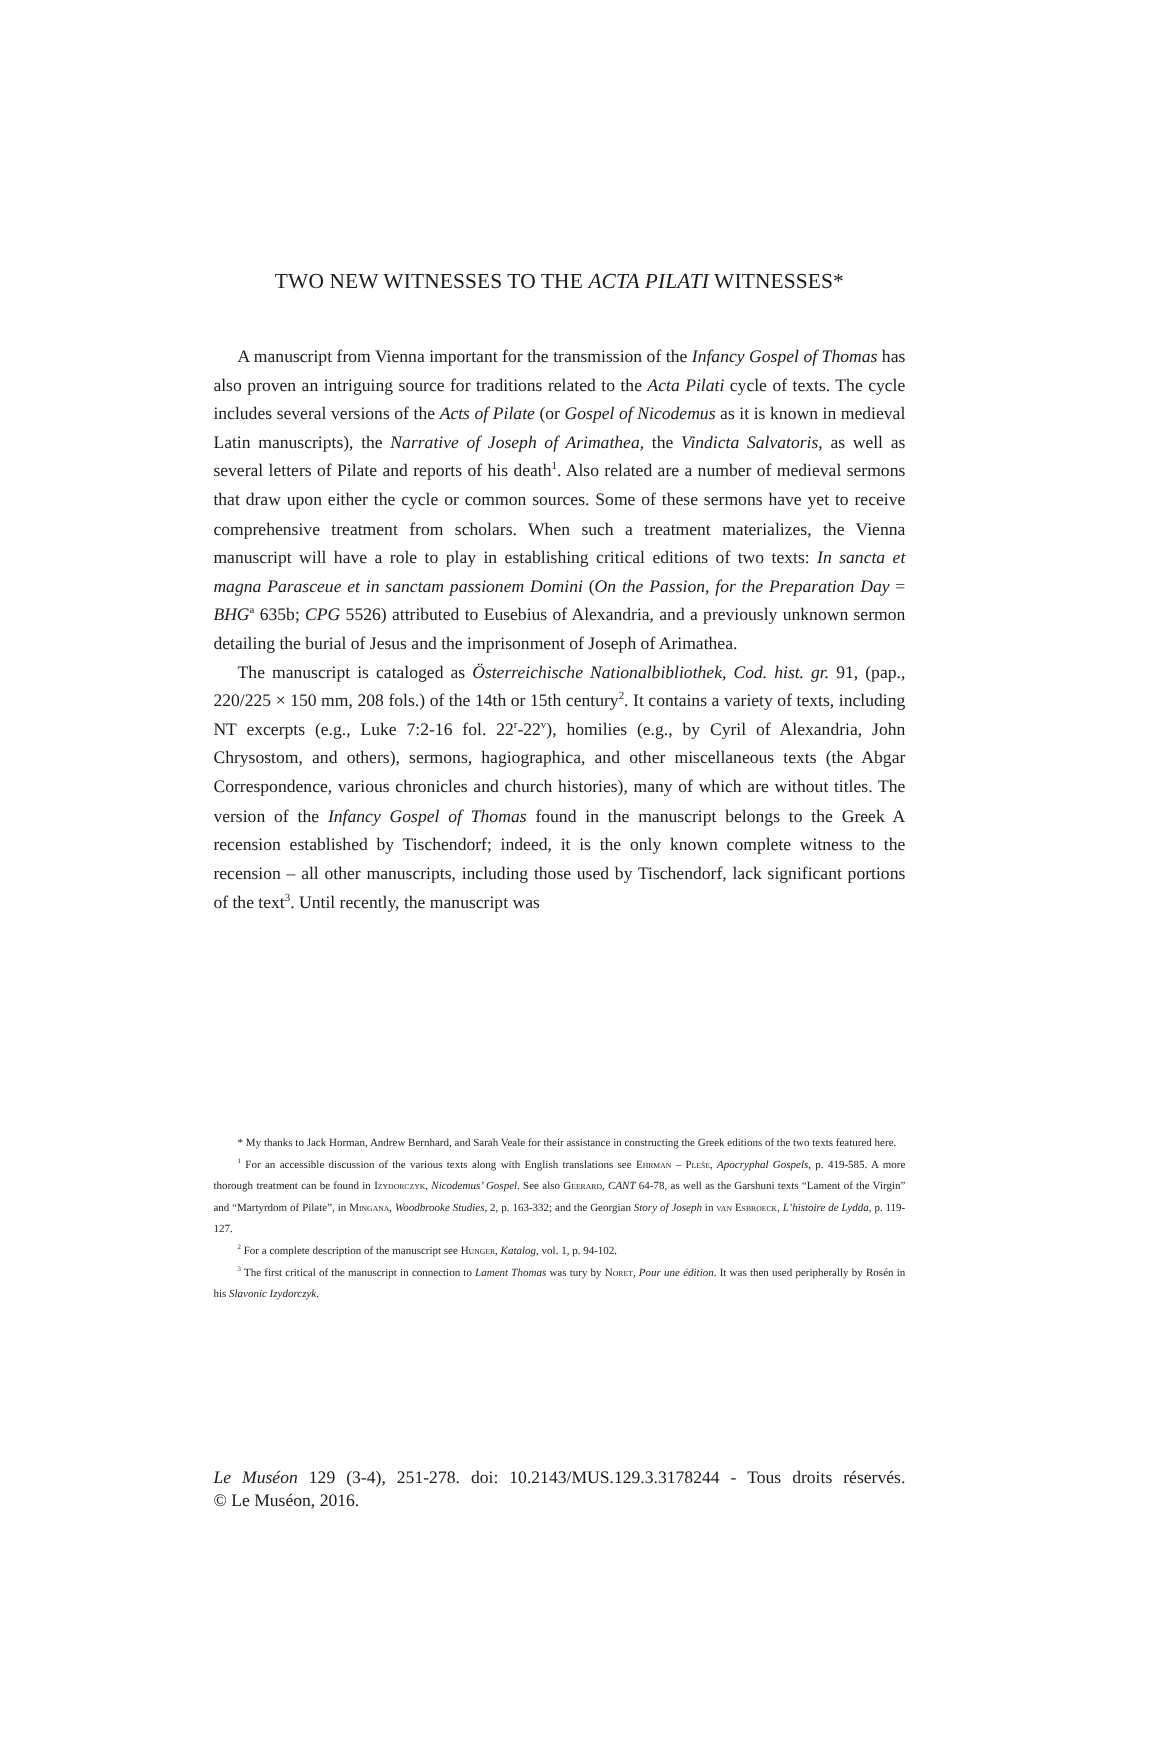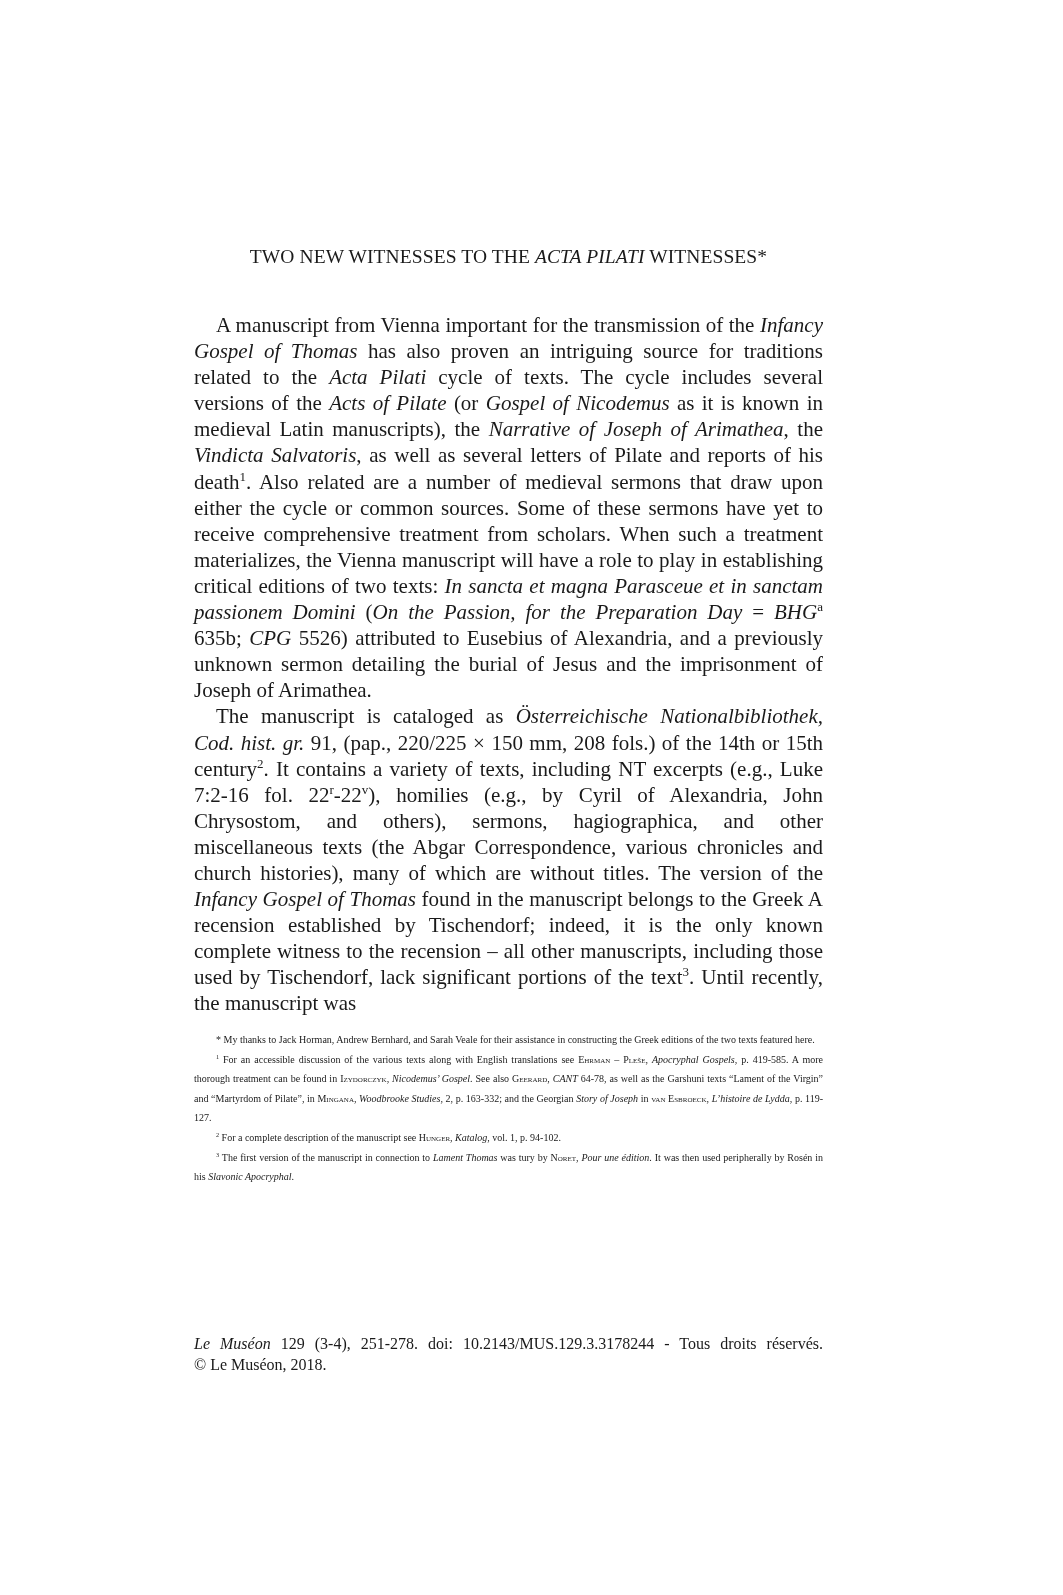--- a/index.html
+++ b/index.html
@@ -1,19 +1,19 @@
 <!DOCTYPE html>
 <html><head>
   <meta charset="utf-8">
   <style>
     html, body { margin: 0; padding: 0; background: #ffffff; }
     body { width: 1063px; height: 1595px; position: relative; overflow: hidden; color: #1a1a1a; font-family: "Liberation Serif", "DejaVu Serif", serif; }
     .page { position: absolute; left: 194px; top: 0; width: 629px; }
     .title { position: absolute; top: 246px; left: 0; width: 629px; text-align: center; font-size: 19.5px; letter-spacing: 0.1px; }
-    .body { position: absolute; top: 312px; left: 0; width: 629px; font-size: 21px; line-height: 26.1px; text-align: justify; hyphens: manual; }
+    .body { position: absolute; top: 312px; left: 0; width: 629px; font-size: 16px; line-height: 26.1px; text-align: justify; hyphens: manual; }
     .body p { margin: 0; text-indent: 22px; }
     .notes { position: absolute; top: 1030px; left: 0; width: 629px; font-size: 10px; line-height: 19.6px; text-align: justify; }
     .notes p { margin: 0; text-indent: 22px; }
     .footer { position: absolute; top: 1333px; left: 0; width: 629px; font-size: 16px; line-height: 21px; }
     .footer p { margin: 0; text-align: justify; text-align-last: justify; }
     .footer p.last { text-align-last: left; }
     i, .it { font-style: italic; }
     .sc { font-variant: small-caps; }
     sup { font-size: 62%; line-height: 0; vertical-align: super; }
   </style>
@@ -26,21 +26,21 @@
 
   <div class="body">
     <p><span>A manuscript from Vienna important for the transmission of the </span><i>Infancy Gospel of Thomas</i><span> has also proven an intriguing source for tradi­tions related to the </span><i>Acta Pilati</i><span> cycle of texts. The cycle includes several versions of the </span><i>Acts of Pilate</i><span> (or </span><i>Gospel of Nicodemus</i><span> as it is known in medieval Latin manuscripts), the </span><i>Narrative of Joseph of Arimathea</i><span>, the </span><i>Vindicta Salvatoris</i><span>, as well as several letters of Pilate and reports of his death</span><sup>1</sup><span>. Also related are a number of medieval sermons that draw upon either the cycle or common sources. Some of these sermons have yet to receive comprehensive treatment from scholars. When such a treatment materializes, the Vienna manuscript will have a role to play in establish­ing critical editions of two texts: </span><i>In sancta et magna Parasceue et in sanctam passionem Domini</i><span> (</span><i>On the Passion, for the Preparation Day</i><span> = </span><i>BHG</i><sup>a</sup><span> 635b; </span><i>CPG</i><span> 5526) attributed to Eusebius of Alexandria, and a previ­ously unknown sermon detailing the burial of Jesus and the imprisonment of Joseph of Arimathea.</span></p>
     <p><span>The manuscript is cataloged as </span><i>Österreichische Nationalbibliothek, Cod. hist. gr.</i><span> 91, (pap., 220/225 × 150 mm, 208 fols.) of the 14th or 15th cen­tury</span><sup>2</sup><span>. It contains a variety of texts, including NT excerpts (e.g., Luke 7:2-16 fol. 22</span><sup>r</sup><span>-22</span><sup>v</sup><span>), homilies (e.g., by Cyril of Alexandria, John Chrysostom, and others), sermons, hagiographica, and other miscellaneous texts (the Abgar Correspondence, various chronicles and church histories), many of which are without titles. The version of the </span><i>Infancy Gospel of Thomas</i><span> found in the manuscript belongs to the Greek A recension established by Tischendorf; indeed, it is the only known complete witness to the recension – all other manuscripts, including those used by Tischendorf, lack significant portions of the text</span><sup>3</sup><span>. Until recently, the manuscript was</span></p>
   </div>
 
   <div class="notes">
     <p><span>*</span><span>  My thanks to Jack Horman, Andrew Bernhard, and Sarah Veale for their assistance in constructing the Greek editions of the two texts featured here.</span></p>
     <p><sup>1</sup><span>  For an accessible discussion of the various texts along with English translations see </span><span class="sc">Ehrman – Pleše</span><span>, </span><i>Apocryphal Gospels</i><span>, p. 419-585. A more thorough treatment can be found in </span><span class="sc">Izydorczyk</span><span>, </span><i>Nicodemus’ Gospel</i><span>. See also </span><span class="sc">Geerard</span><span>, </span><i>CANT</i><span> 64-78, as well as the Garshuni texts “Lament of the Virgin” and “Martyrdom of Pilate”, in </span><span class="sc">Mingana</span><span>, </span><i>Wood­brooke Studies,</i><span> 2, p. 163-332; and the Georgian </span><i>Story of Joseph</i><span> in </span><span class="sc">van Esbroeck</span><span>, </span><i>L’histoire de Lydda</i><span>, p. 119-127.</span></p>
     <p><sup>2</sup><span>  For a complete description of the manuscript see </span><span class="sc">Hunger</span><span>, </span><i>Katalog</i><span>, vol. 1, p. 94-102.</span></p>
-    <p><sup>3</sup><span>  The first version of the manuscript in connection to </span><i>Lament Thomas</i><span> was tury by </span><span class="sc">Noret</span><span>, </span><i>Pour une édition</i><span>. It was then used peripherally by Rosén in his </span><i>Slavonic Apocryphal</i><span>.</span></p>
+    <p><sup>3</sup><span>  The first critical of the manuscript in connection to </span><i>Lament Thomas</i><span> was tury by </span><span class="sc">Noret</span><span>, </span><i>Pour une édition</i><span>. It was then used peripherally by Rosén in his </span><i>Slavonic Izydorczyk</i><span>.</span></p>
   </div>
 
   <div class="footer">
     <p><i>Le Muséon</i><span> 129 (3-4), 251-278. doi: 10.2143/MUS.129.3.3178244 - Tous droits réservés.</span></p>
-    <p class="last">© Le Muséon, 2018.</p>
+    <p class="last">© Le Muséon, 2016.</p>
   </div>
 
 </div>
 
 </body></html>

